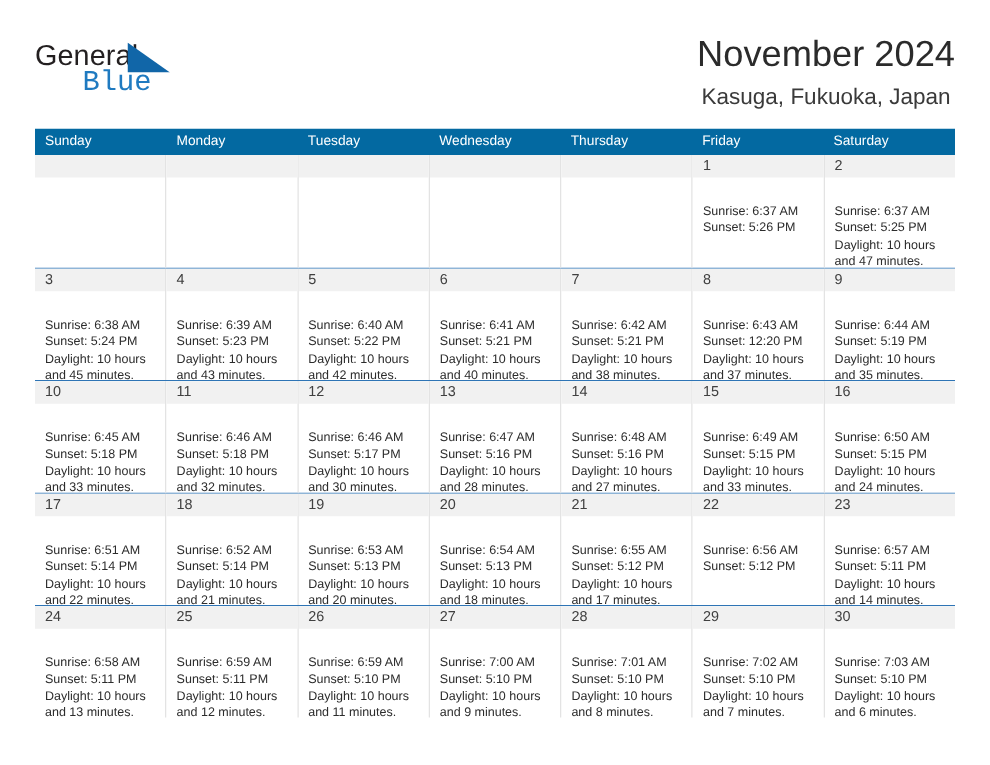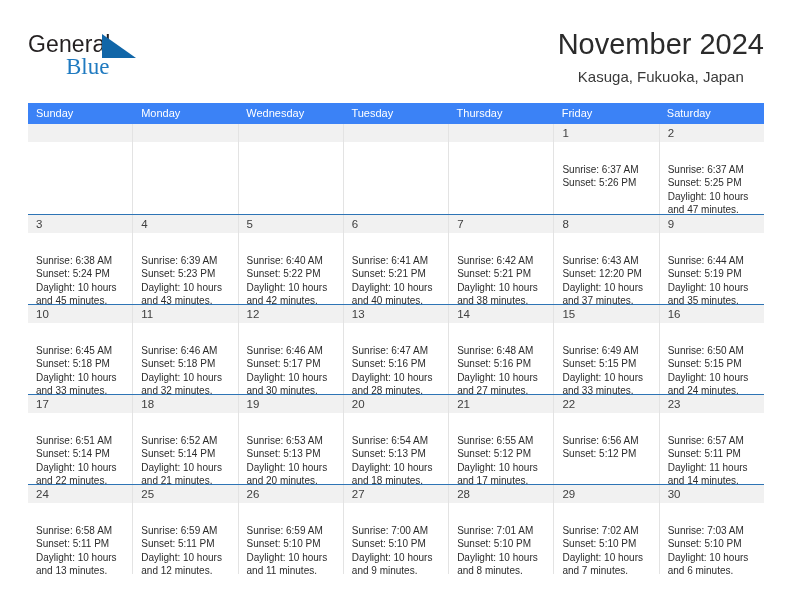--- a/index.html
+++ b/index.html
@@ -45,21 +45,21 @@
     line-height: 25px;
     font-family: "Liberation Sans", sans-serif;
   }
   .brand-blue {
     position: absolute;
     left: 38px;
     top: 22px;
     font-size: 23px;
     color: #1f7ac0;
     line-height: 25px;
-    font-family: Liberation Serif, serif;
+    font-family: Liberation Mono, monospace;
   }
   .brand-triangle {
     position: absolute;
     left: 74px;
     top: 2px;
     width: 34px;
     height: 24px;
   }
 
   .title-block {
@@ -71,38 +71,38 @@
   .title-main {
     font-size: 29px;
     color: #2b2b2b;
     line-height: 36px;
     font-weight: normal;
     white-space: nowrap;
     font-family: "Liberation Sans", sans-serif;
   }
   .title-sub {
     margin-top: 6px;
-    font-size: 15px;
+    font-size: 18px;
     color: #3a3a3a;
     line-height: 18px;
     white-space: nowrap;
     font-family: "Liberation Sans", sans-serif;
   }
 
   
   .calendar {
     position: absolute;
     left: 28px;
     top: 103px;
     width: 736px;
   }
 
   .weekday-row {
     display: flex;
-    background: #3b82f6;
+    background: #0369a1;
     height: 21px;
   }
   .weekday-cell {
     flex: 1 1 0;
     color: #ffffff;
     font-size: 11px;
     line-height: 21px;
     padding-left: 8px;
     white-space: nowrap;
     overflow: hidden;
@@ -175,22 +175,22 @@
       <div class="title-main">November 2024</div>
       <div class="title-sub">Kasuga, Fukuoka, Japan</div>
     </div>
 
   </div>
 
   <div class="calendar">
     <div class="weekday-row">
         <div class="weekday-cell">Sunday</div>
         <div class="weekday-cell">Monday</div>
+        <div class="weekday-cell">Tuesday</div>
         <div class="weekday-cell">Wednesday</div>
-        <div class="weekday-cell">Tuesday</div>
         <div class="weekday-cell">Thursday</div>
         <div class="weekday-cell">Friday</div>
         <div class="weekday-cell">Saturday</div>
       </div>
     <div id="weeks-container">
         <div class="week-row">
           <div class="day-cell empty">
             <div class="day-number-band"></div>
           </div>
           <div class="day-cell empty">
@@ -383,21 +383,21 @@
             <div class="day-info">
               <div>Sunrise: 6:56 AM</div>
               <div>Sunset: 5:12 PM</div>
             </div>
           </div>
           <div class="day-cell">
             <div class="day-number-band">23</div>
             <div class="day-info">
               <div>Sunrise: 6:57 AM</div>
               <div>Sunset: 5:11 PM</div>
-              <div class="daylight">Daylight: 11 hours and 14 minutes.</div>
+              <div class="daylight">Daylight: 10 hours and 14 minutes.</div>
             </div>
           </div>
         </div>
         <div class="week-row">
           <div class="day-cell">
             <div class="day-number-band">24</div>
             <div class="day-info">
               <div>Sunrise: 6:58 AM</div>
               <div>Sunset: 5:11 PM</div>
               <div class="daylight">Daylight: 10 hours and 13 minutes.</div>

